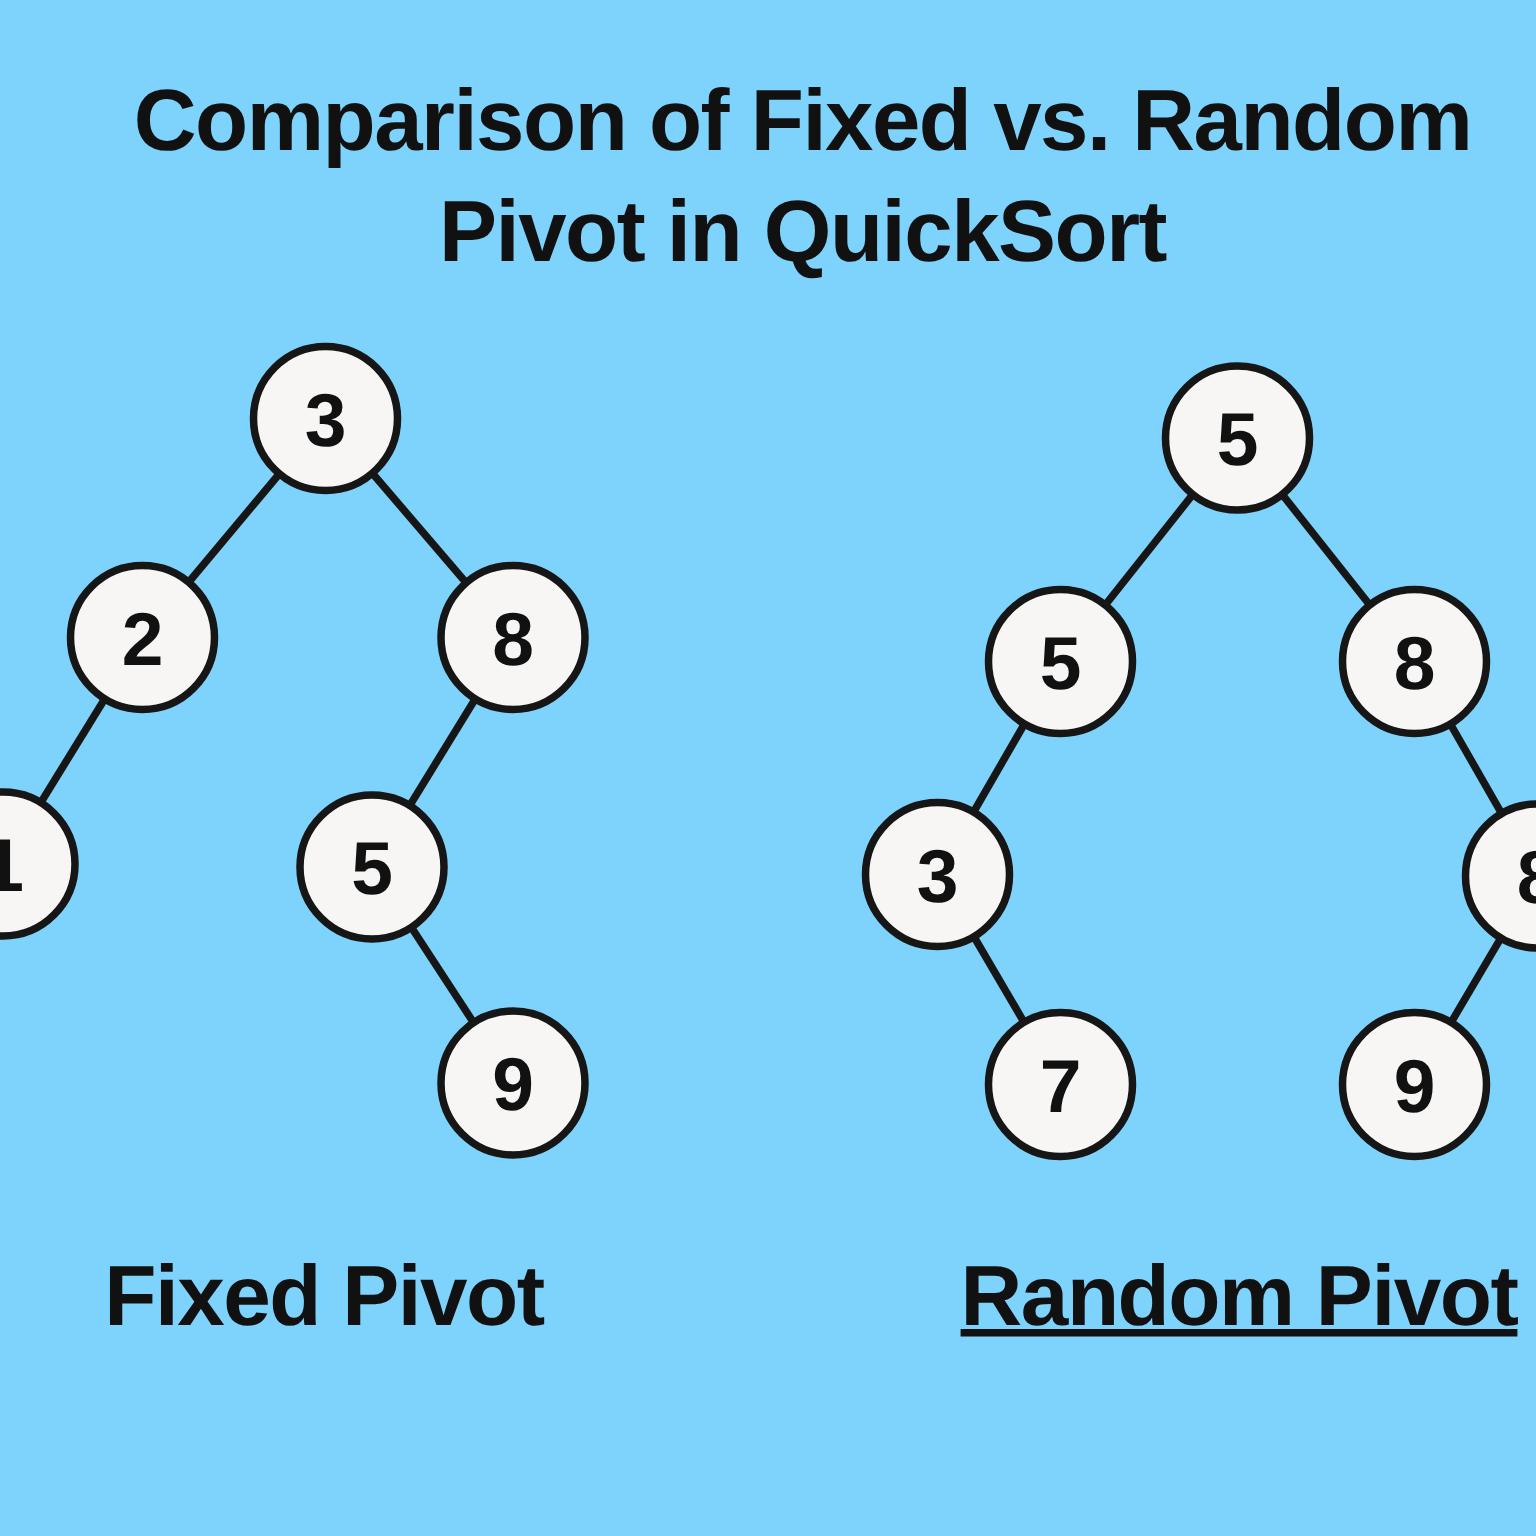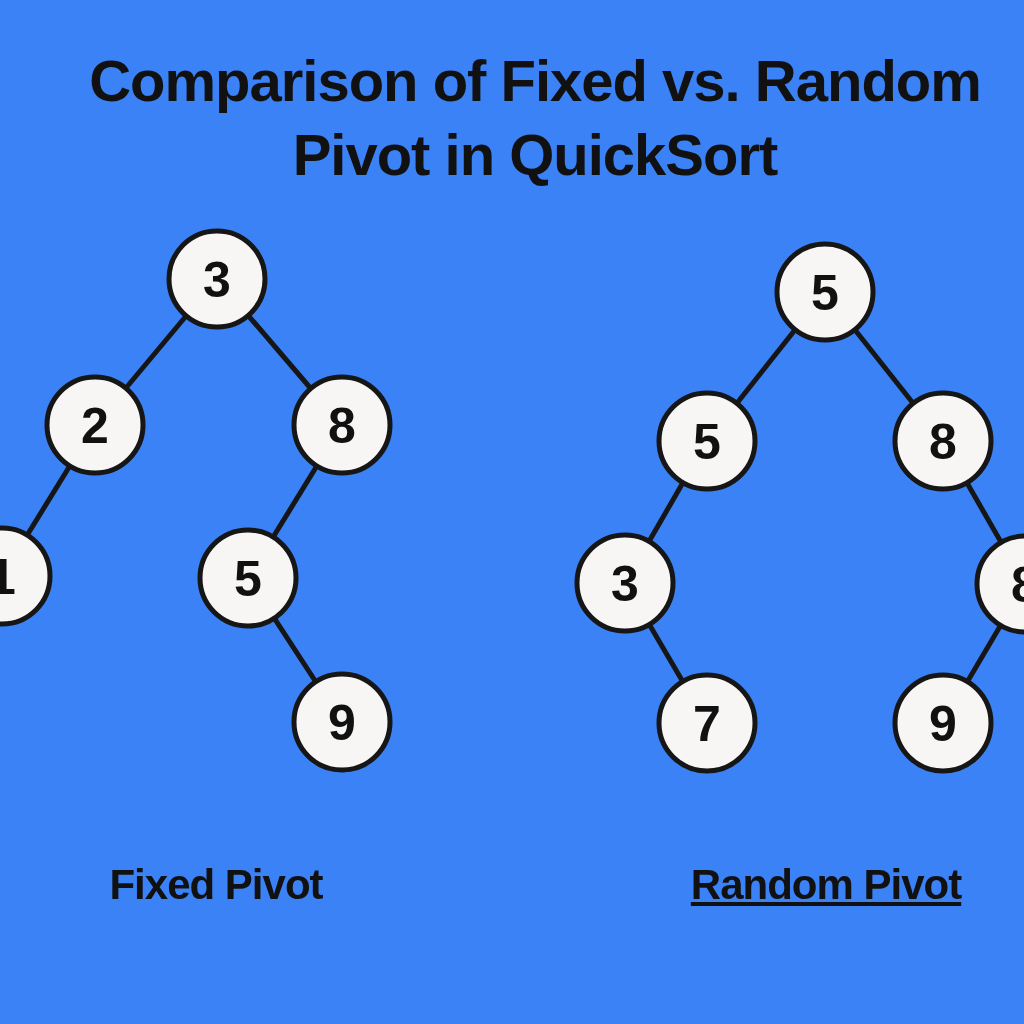--- a/index.html
+++ b/index.html
@@ -5,21 +5,21 @@
   html, body {
     margin: 0;
     padding: 0;
     font-family: "Liberation Sans", "DejaVu Sans", sans-serif;
   }
   .canvas {
     position: relative;
     width: 1024px;
     height: 1024px;
     overflow: hidden;
-    background: #3b82f6;
+    background: #7dd3fc;
   }
   .title {
     position: absolute;
     top: 44px;
     left: 0;
     width: 1070px;          
     margin: 0;
     text-align: center;
     font-size: 58px;
     line-height: 74px;
@@ -31,26 +31,25 @@
   .tree-svg {
     position: absolute;
     inset: 0;
     width: 1024px;
     height: 1024px;
   }
   .tree-label {
     position: absolute;
     top: 831px;
     transform: translateX(-50%);
-    font-size: 42px;
+    font-size: 57px;
     font-weight: 700;
     letter-spacing: -1px;
     white-space: nowrap;
     color: #111111;
-    margin-top: 30px;
   }
   .tree-label.left  { left: 216px; }
   .tree-label.right { left: 826px; text-decoration: underline; }
 </style>
 </head>
 <body>
 
 <div class="canvas">
 
   <h1 class="title">

